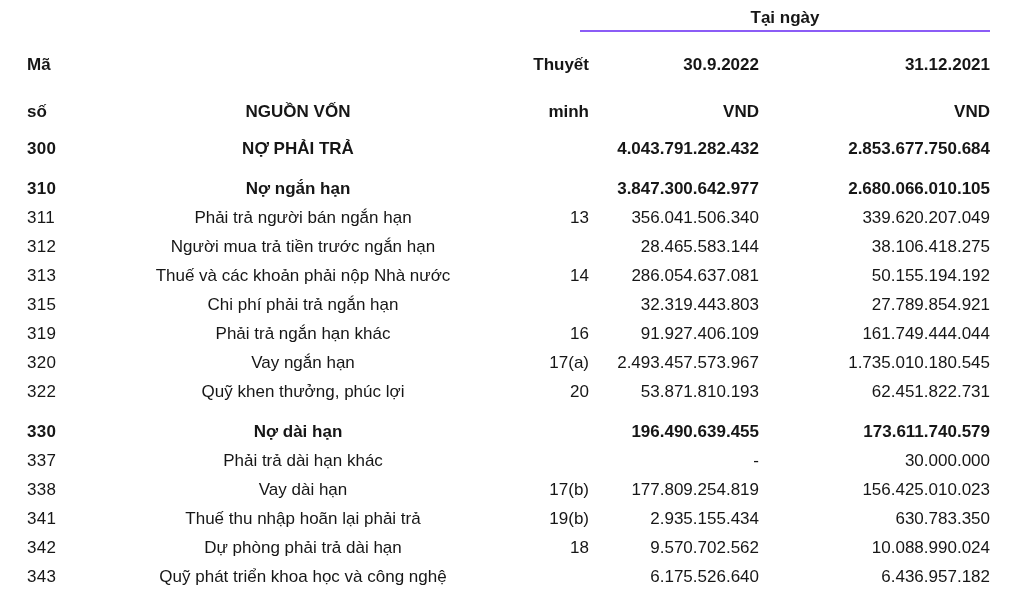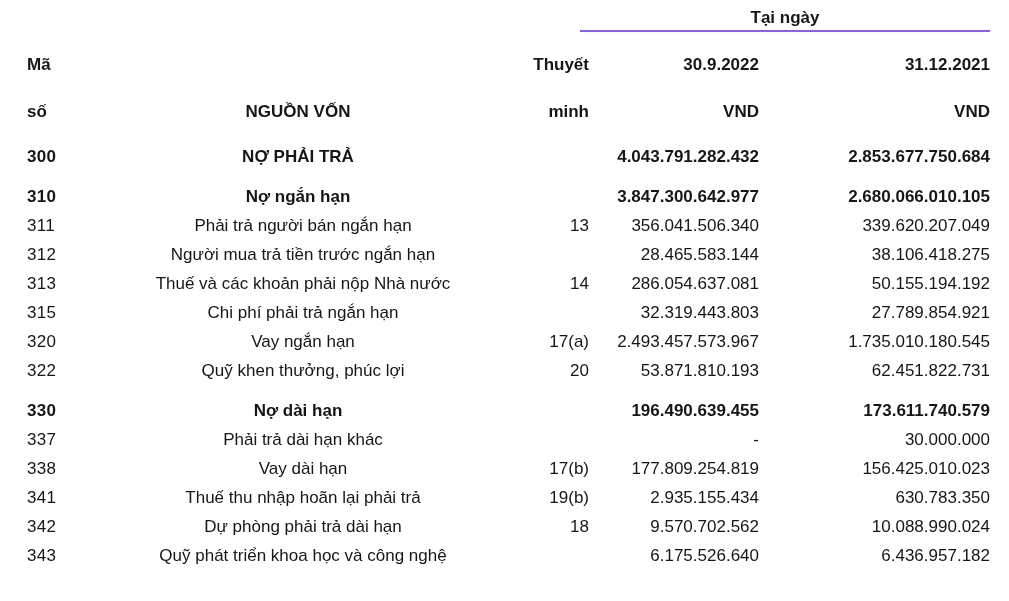--- a/index.html
+++ b/index.html
@@ -41,21 +41,21 @@
   .hdr-row {
     display: flex;
     height: 28px;
     line-height: 28px;
     font-weight: bold;
     font-size: 17px;
     margin-top: 19px;
   }
 
   
-  .tbody { margin-top: 16px; }
+  .tbody { margin-top: 8px; }
   .row {
     display: flex;
     height: 29px;
     line-height: 29px;
     font-size: 17px;
   }
   .row.total    { font-weight: bold; }
   .row.subtotal { font-weight: bold; margin-top: 11px; }
   .row.item .c-name { padding-left: 10px; box-sizing: border-box; }
   .row .c-code { letter-spacing: 0.3px; }
@@ -123,20 +123,27 @@
     <div class="c-v2">50.155.194.192</div>
   </div>
       <div class="row item">
     <div class="c-code">315</div>
     <div class="c-name">Chi phí phải trả ngắn hạn</div>
     <div class="c-note"></div>
     <div class="c-v1">32.319.443.803</div>
     <div class="c-v2">27.789.854.921</div>
   </div>
       <div class="row item">
+    <div class="c-code">319</div>
+    <div class="c-name">Phải trả ngắn hạn khác</div>
+    <div class="c-note">16</div>
+    <div class="c-v1">91.927.406.109</div>
+    <div class="c-v2">161.749.444.044</div>
+  </div>
+      <div class="row item">
     <div class="c-code">320</div>
     <div class="c-name">Vay ngắn hạn</div>
     <div class="c-note">17(a)</div>
     <div class="c-v1">2.493.457.573.967</div>
     <div class="c-v2">1.735.010.180.545</div>
   </div>
       <div class="row item">
     <div class="c-code">322</div>
     <div class="c-name">Quỹ khen thưởng, phúc lợi</div>
     <div class="c-note">20</div>

